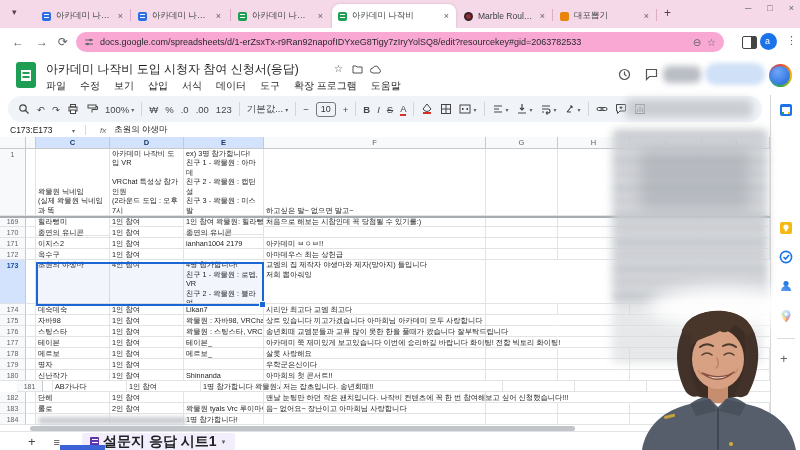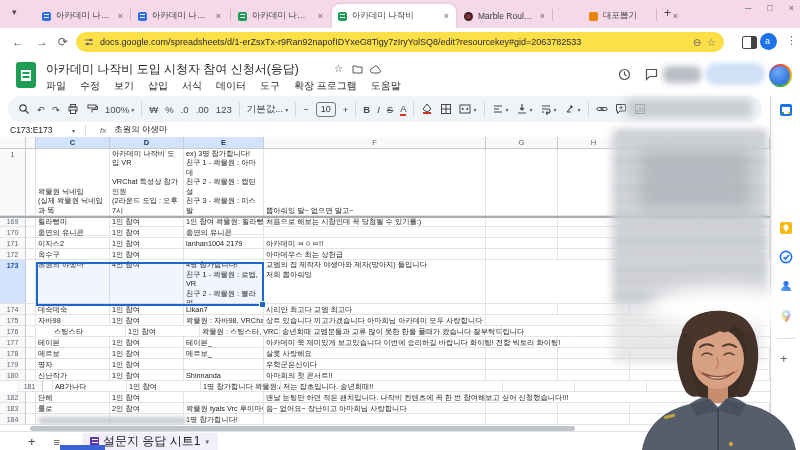--- a/index.html
+++ b/index.html
@@ -18,21 +18,21 @@
   .fav.cannon{background:#e8830c;}
   .tab .tlabel{font-size:8.5px;color:#3c4043;white-space:nowrap;overflow:hidden;text-overflow:ellipsis;flex:1;}
   .tab .tclose{font-size:9px;color:#5f6368;flex:0 0 auto;padding:0 1px;}
   .tab.active{background:#fff;box-shadow:0 0 3px rgba(0,0,0,.15);}
   .tabsep{position:absolute;top:9px;width:1px;height:12px;background:#dbadc8;}
   #tab-search{position:absolute;left:12px;top:7px;font-size:9px;color:#5d3a4e;}
   #wincontrols{position:absolute;right:6px;top:3px;display:flex;gap:16px;font-size:9px;color:#5f6368;}
   
   #urlbar{position:absolute;left:0;top:28px;width:800px;height:28px;background:#fff;border-bottom:1px solid #e4e4e4;}
   .navic{position:absolute;top:6px;font-size:12px;color:#5f6368;line-height:16px;}
-  #urlpill{position:absolute;left:76px;top:4px;width:648px;height:20px;border-radius:10px;background:#fde047;
+  #urlpill{position:absolute;left:76px;top:4px;width:648px;height:20px;border-radius:10px;background:#f9a8d4;
     display:flex;align-items:center;padding:0 8px;box-sizing:border-box;gap:6px;}
   #urltext{font-size:9px;color:#28292c;white-space:nowrap;overflow:hidden;flex:1;}
   .pillic{color:#5f6368;flex:0 0 auto;}
   #panelicon{position:absolute;left:742px;top:8px;width:13px;height:11px;border:1.4px solid #444;border-radius:2px;}
   #panelicon:after{content:"";position:absolute;right:0;top:0;width:5px;height:11px;background:#444;}
   #urlavatar{position:absolute;left:760px;top:5px;width:17px;height:17px;border-radius:50%;background:#1a73e8;}
   #urlavatar:after{content:"a";color:#fff;font-size:9px;position:absolute;left:5px;top:3px;}
   #urlmenu{position:absolute;left:786px;top:6px;font-size:11px;color:#5f6368;}
   
   #appheader{position:absolute;left:0;top:56px;width:800px;height:39px;background:#fff;}
@@ -94,21 +94,21 @@
   
   #hscroll{position:absolute;left:30px;top:426px;width:545px;height:5px;border-radius:3px;background:#c1c4c9;z-index:8;}
   #sheetbar{position:absolute;left:0;top:431px;width:770px;height:19px;background:#fff;border-top:1px solid #e1e3e6;
     display:flex;align-items:center;z-index:9;}
   #addsheet{font-size:13px;color:#444;margin-left:28px;}
   #allsheets{font-size:11px;color:#444;margin-left:18px;}
   #sheettab{display:flex;align-items:center;gap:4px;margin-left:22px;background:#f2eefb;height:18px;padding:0 8px;border-radius:2px;}
   #sheettab .sicon{width:9px;height:9px;background:#5e35b1;border-radius:1px;position:relative;}
   #sheettab .sicon:after{content:"";position:absolute;left:1.5px;top:1.5px;right:1.5px;bottom:1.5px;
     background:repeating-linear-gradient(#fff 0 1.5px,#5e35b1 1.5px 3px);}
-  #sheettab .slabel{font-size:12px;color:#202124;font-weight:normal;white-space:nowrap;}
+  #sheettab .slabel{font-size:14px;color:#202124;font-weight:bold;white-space:nowrap;}
   #bluestrip{position:absolute;left:60px;top:445px;width:45px;height:5px;background:#3b63d6;z-index:9;}
   
   #sidepanel{position:absolute;left:770px;top:95px;width:30px;height:355px;background:#fff;border-left:1px solid #d5d7da;z-index:10;}
   .spic{position:absolute;left:8px;width:14px;height:14px;}
   #sp-divider{position:absolute;left:6px;top:243px;width:18px;height:1px;background:#dadce0;}
   #sp-plus{position:absolute;left:9px;top:256px;font-size:13px;color:#5f6368;}
   
   #halo{position:absolute;left:648px;top:286px;width:152px;height:42px;background:#fff;border-radius:50%;filter:blur(8px);z-index:40;opacity:.95;}
   #avatar{position:absolute;left:636px;top:298px;z-index:50;}
 </style>
@@ -138,21 +138,21 @@
         <div class="tab active" style="left: 332px; width: 124px;">
           <span class="fav sheets-green"></span>
           <span class="tlabel">아카데미 나작비</span>
           <span class="tclose">×</span>
         </div>
         <div class="tab" style="left: 458px; width: 94px;">
           <span class="fav marble"></span>
           <span class="tlabel">Marble Roulette</span>
           <span class="tclose">×</span>
         </div>
-        <div class="tab" style="left: 583px; width: 102px;">
+        <div class="tab" style="left: 554px; width: 102px;">
           <span class="fav cannon"></span>
           <span class="tlabel">대포뽑기</span>
           <span class="tclose">×</span>
         </div>
       </div>
     <div id="wincontrols">
       <span>─</span>
       <span>□</span>
       <span>×</span>
     </div>
@@ -353,21 +353,21 @@
 VRChat 특성상 참가 인원
 (2라운드 도입 : 오후 7시</span></div>
           <div class="dcell multi" style="width: 80px; height: 67px; display: flex; flex-direction: column; justify-content: flex-end;"><span style="white-space: pre-line;">VRChat 닉네임
 
 1인 참여가 아닌 분들은 1
 
 ex) 3명 참가합니다!
 친구 1 - 왁물원 : 아마데
 친구 2 - 왁물원 : 캡틴 설
 친구 3 - 왁물원 : 미스 발</span></div>
-          <div class="dcell multi" style="width: 222px; height: 67px; display: flex; flex-direction: column; justify-content: flex-end;"><span style="white-space: pre-line;">뽑아줘잉 말~ 없으면 말고~</span></div>
+          <div class="dcell multi" style="width: 222px; height: 67px; display: flex; flex-direction: column; justify-content: flex-end;"><span style="white-space: pre-line;">하고싶은 말~ 없으면 말고~</span></div>
           <div class="dcell multi" style="width: 72px; height: 67px; display: flex; flex-direction: column; justify-content: flex-end;"><span style="white-space: pre-line;"></span></div>
           <div class="dcell multi" style="width: 72px; height: 67px; display: flex; flex-direction: column; justify-content: flex-end;"><span style="white-space: pre-line;"></span></div>
           <div class="dcell multi" style="width: 72px; height: 67px; display: flex; flex-direction: column; justify-content: flex-end;"><span style="white-space: pre-line;"></span></div>
           <div class="dcell multi" style="width: 68px; height: 67px; display: flex; flex-direction: column; justify-content: flex-end;"><span style="white-space: pre-line;"></span></div>
         </div>
         <div class="drow" style="height: 11px;">
           <div class="dcell rowhdr" style="width: 26px; height: 11px; line-height: 11px;">169</div>
           <div class="dcell" style="width: 10px; height: 11px; line-height: 11px;"></div>
           <div class="dcell" style="width: 74px; height: 20px; line-height: 11px;">힐라뻥미</div>
           <div class="dcell" style="width: 74px; height: 11px; line-height: 11px;">1인 참여</div>
@@ -450,21 +450,21 @@
           <div class="dcell" style="width: 80px; height: 11px; line-height: 11px;">왁물원 : 자바98, VRChat</div>
           <div class="dcell ovf" style="width: 222px; height: 11px; line-height: 11px;">상트 있습니다 끼고가겠습니다 아마희님 아카데미 모두 사랑합니다</div>
           <div class="dcell nob" style="width: 72px; height: 11px; line-height: 11px;"></div>
           <div class="dcell nob" style="width: 72px; height: 11px; line-height: 11px;"></div>
           <div class="dcell nob" style="width: 72px; height: 11px; line-height: 11px;"></div>
           <div class="dcell nob" style="width: 68px; height: 11px; line-height: 11px;"></div>
         </div>
         <div class="drow" style="height: 11px;">
           <div class="dcell rowhdr" style="width: 26px; height: 11px; line-height: 11px;">176</div>
           <div class="dcell" style="width: 10px; height: 11px; line-height: 11px;"></div>
-          <div class="dcell" style="width: 74px; height: 11px; line-height: 11px; margin-left: 16px;">스팅스타</div>
+          <div class="dcell" style="width: 74px; height: 11px; line-height: 11px;">스팅스타</div>
           <div class="dcell" style="width: 74px; height: 11px; line-height: 11px;">1인 참여</div>
           <div class="dcell" style="width: 80px; height: 11px; line-height: 11px;">왁물원 : 스팅스타, VRCh</div>
           <div class="dcell ovf" style="width: 222px; height: 11px; line-height: 11px;">송년회때 교엠분들과 교류 많이 못한 한을 풀때가 왔습니다 잘부탁드립니다</div>
           <div class="dcell nob" style="width: 72px; height: 11px; line-height: 11px;"></div>
           <div class="dcell nob" style="width: 72px; height: 11px; line-height: 11px;"></div>
           <div class="dcell nob" style="width: 72px; height: 11px; line-height: 11px;"></div>
           <div class="dcell nob" style="width: 68px; height: 11px; line-height: 11px;"></div>
         </div>
         <div class="drow" style="height: 11px;">
           <div class="dcell rowhdr" style="width: 26px; height: 11px; line-height: 11px;">177</div>

